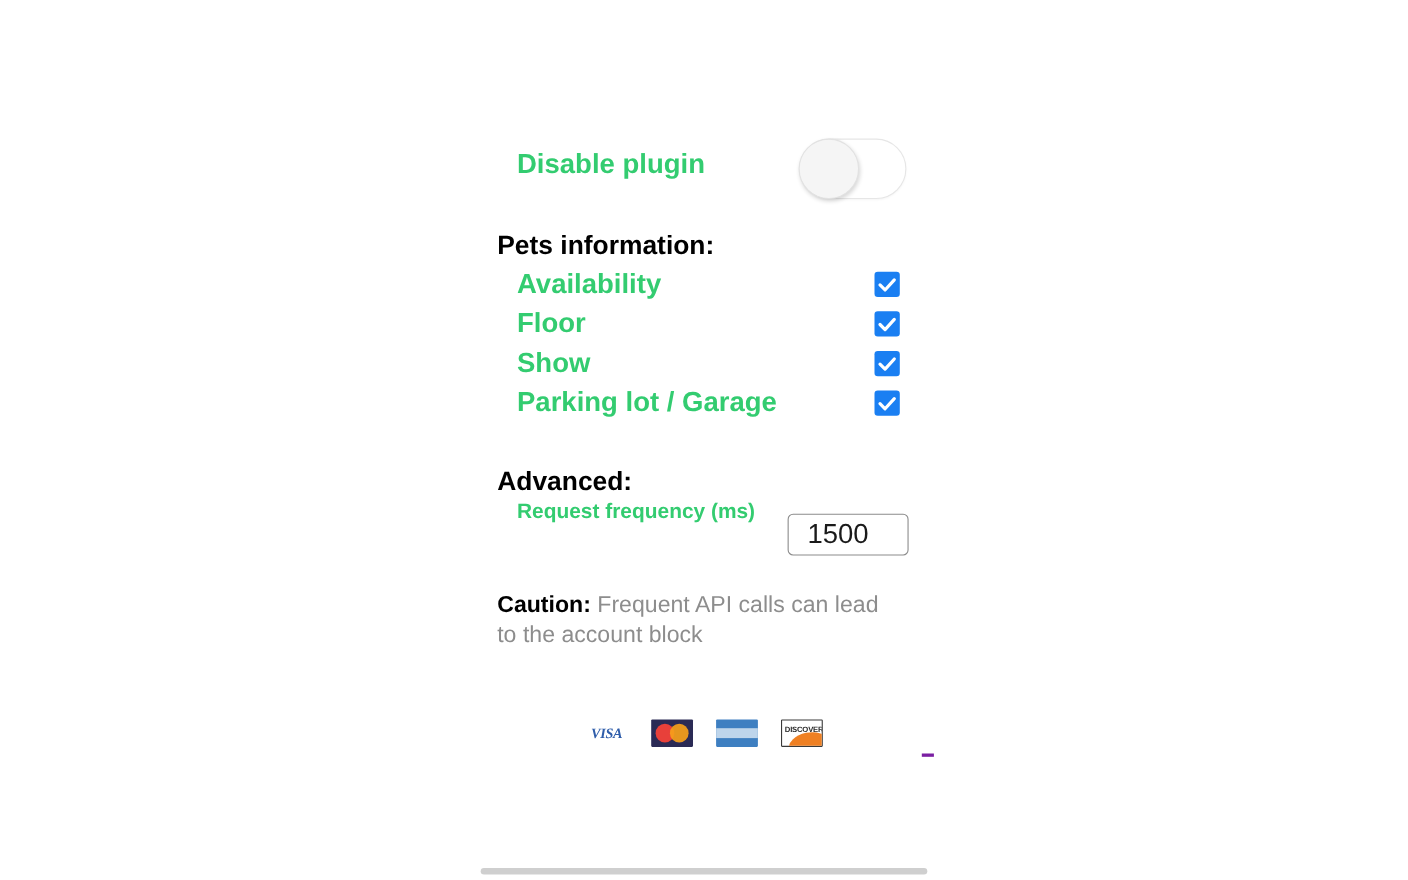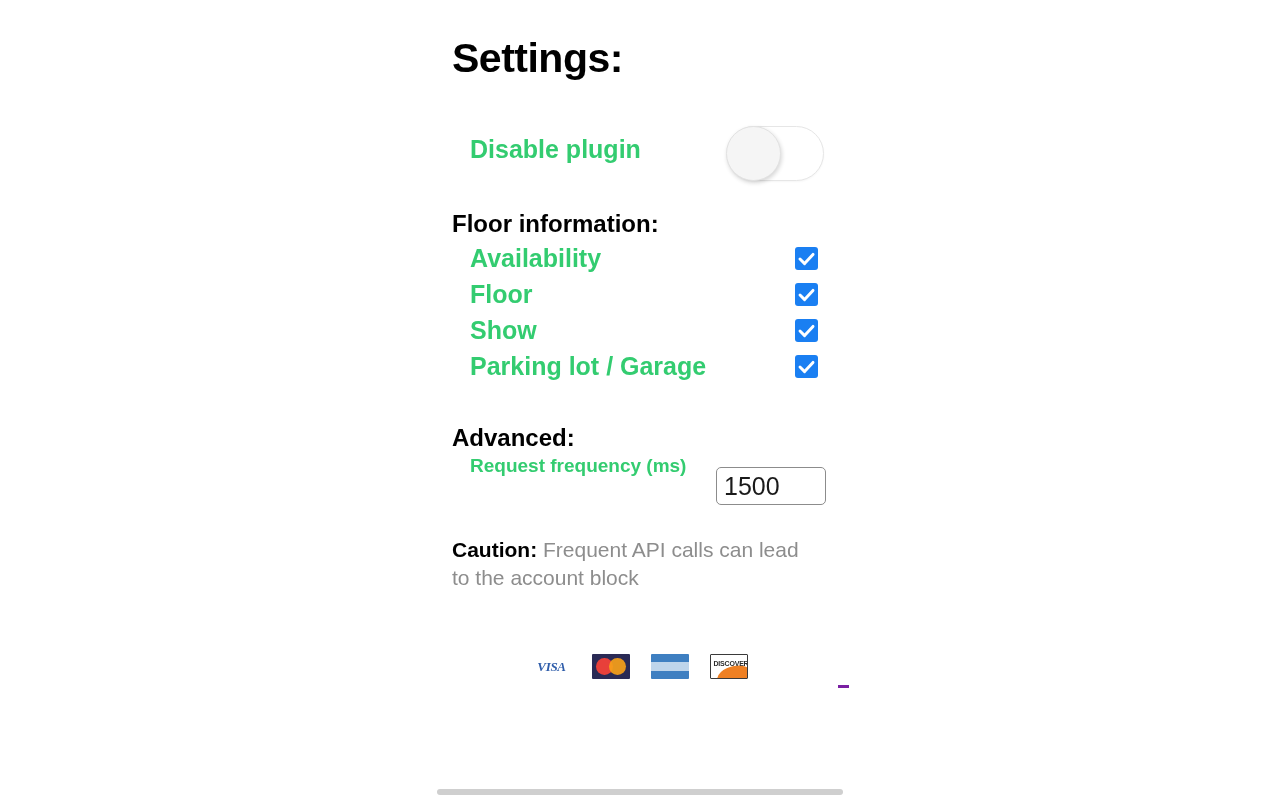--- a/index.html
+++ b/index.html
@@ -149,21 +149,21 @@
     top: 13px;
     width: 110px;
     height: 38px;
     box-sizing: border-box;
     border: 1px solid #8c8c8c;
     border-radius: 5px;
     background: #ffffff;
     color: #1a1a1a;
     font-family: "Liberation Sans", sans-serif;
     font-size: 25px;
-    padding: 0 7px;
+    padding: 0 17px;
     outline: none;
   }
 
   
   .caution {
     position: absolute;
     left: 15px;
     top: 536px;
     width: 360px;
     font-size: 21px;
@@ -306,30 +306,29 @@
     height: 6px;
     background: #cfcfcf;
     border-radius: 3px;
   }
 </style>
 </head>
 <body>
 
 <div id="popup">
 
-  <div class="page-title">Settings:</div>
 
   <div class="toggle-row">
     <div class="toggle-label">Disable plugin</div>
     <div class="switch">
       <div class="knob"></div>
     </div>
   </div>
 
-  <div class="section-heading" id="h-show">Floor information:</div>
+  <div class="section-heading" id="h-show">Pets information:</div>
 
   <div class="check-list" id="check-list">
       <div class="check-row">
         <span class="clabel">Availability</span>
         <span class="cbox">
           <svg width="23" height="23" viewBox="0 0 23 23" aria-hidden="true">
             <path d="M5 12 L9.6 16.6 L18 7.4" fill="none" stroke="#ffffff" stroke-width="2.9" stroke-linecap="round" stroke-linejoin="round"></path>
           </svg>
         </span>
       </div>

